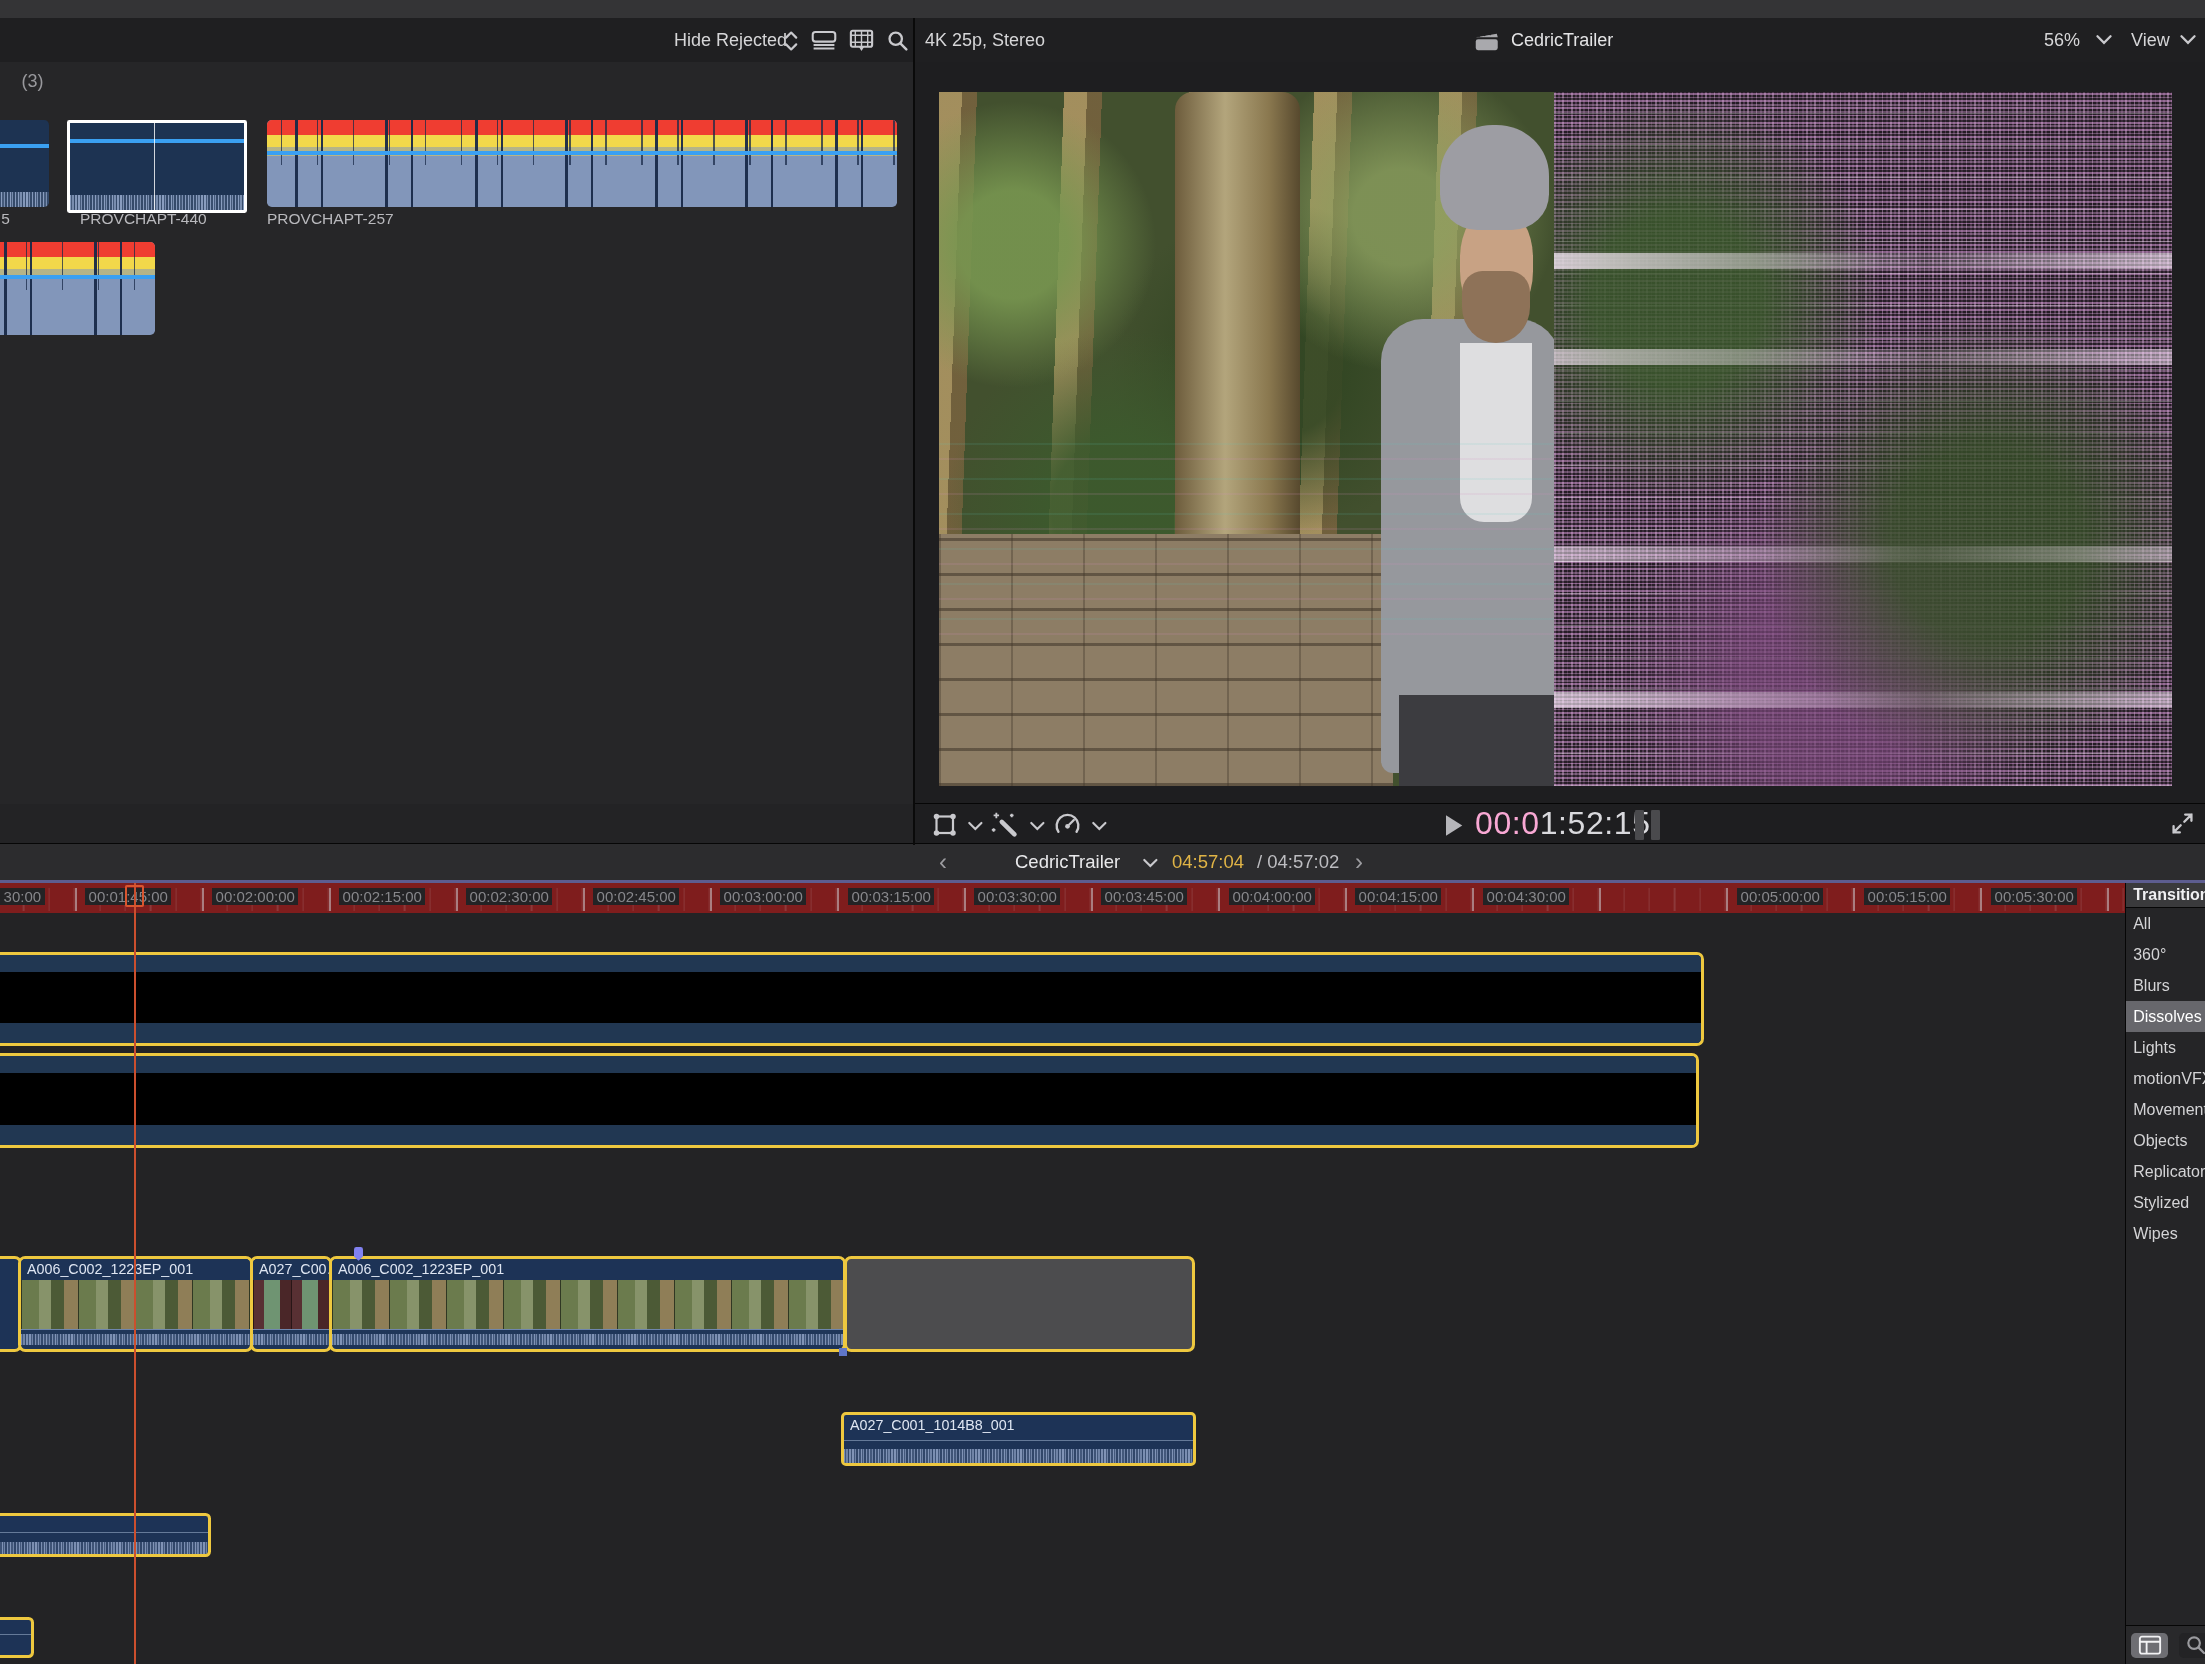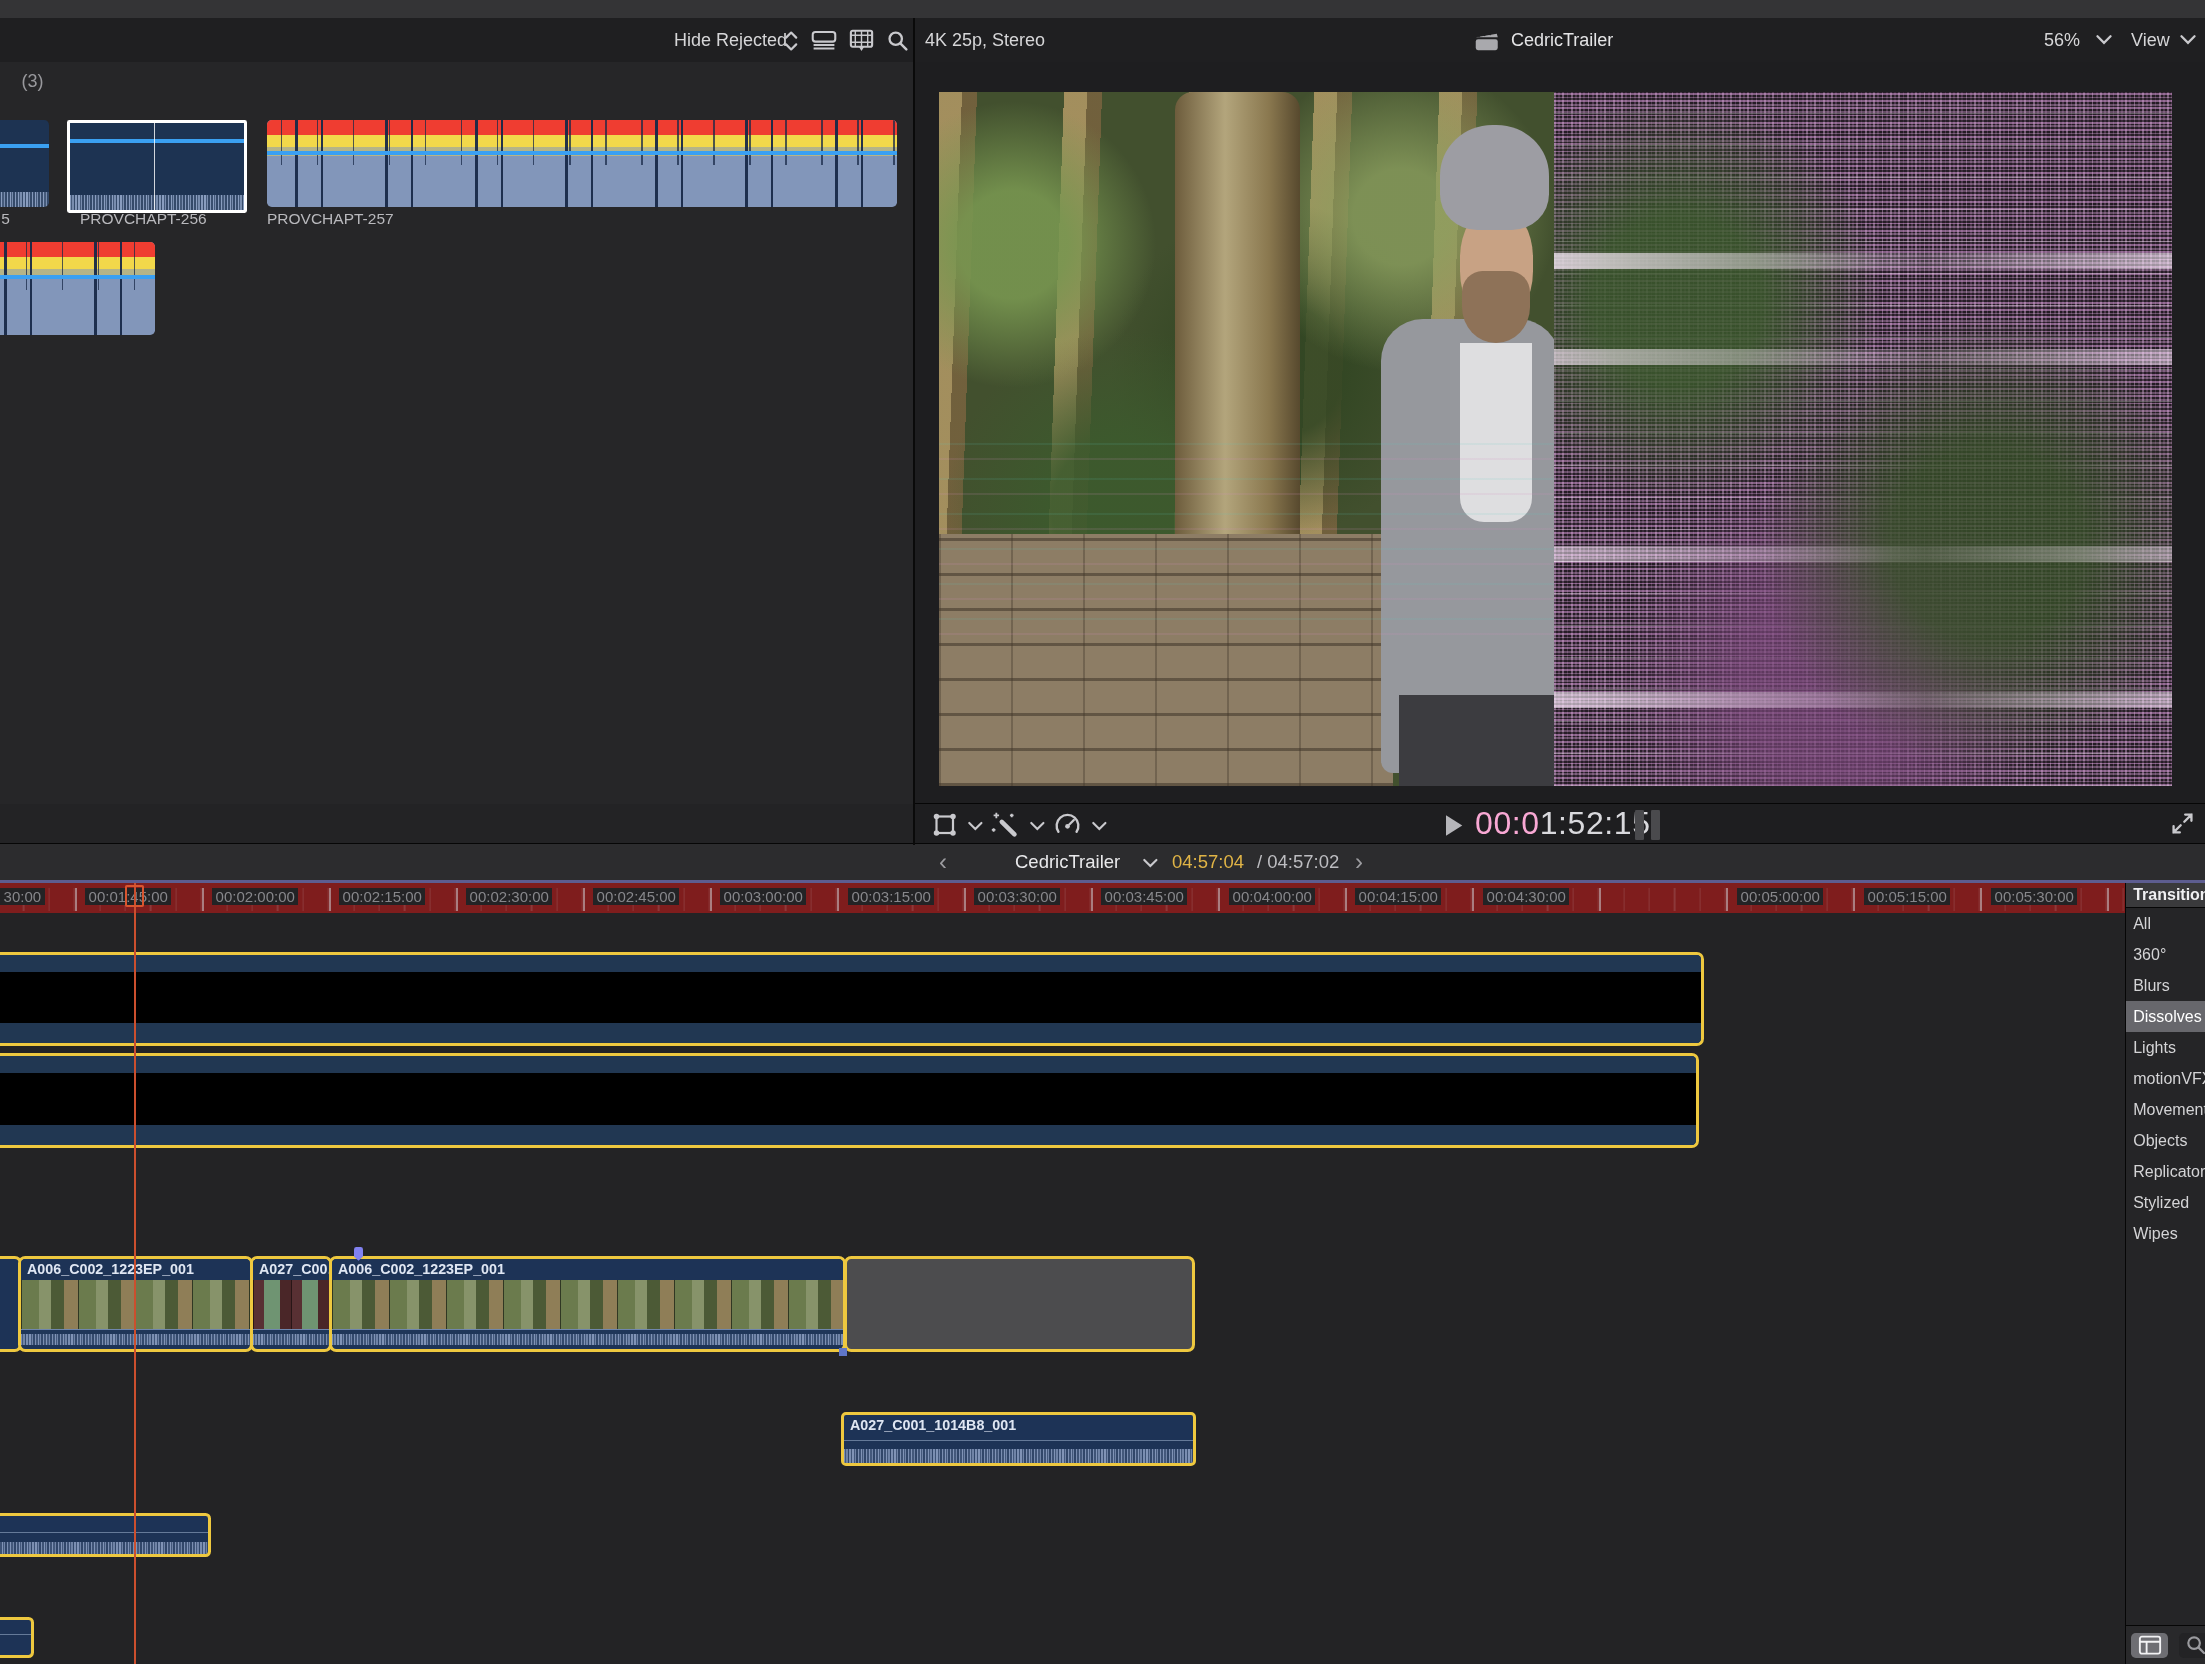--- a/index.html
+++ b/index.html
@@ -75,21 +75,21 @@
   #tnav .tc-g{font-size:18.5px;color:#bdbdc1;line-height:36px;}
   #lavline{left:0;top:880px;width:2205px;height:3px;background:#5d5d90;}
   #ruler{left:0;top:883px;width:2125px;height:30px;background:#7f1d1d;overflow:hidden;}
   #ticks{position:absolute;left:0;top:4.8px;width:2125px;height:23px;
     background-image:
       repeating-linear-gradient(90deg,rgba(205,205,210,.55) 0 1.8px,transparent 1.8px 127px),
       repeating-linear-gradient(90deg,rgba(205,205,210,.16) 0 1.2px,transparent 1.2px 25.4px);
     background-position:75px 0,-2.4px 0;}
   .rlabel{position:absolute;top:5.4px;font-size:15px;color:#87878b;white-space:nowrap;background:#232325;padding:0 3.6px;}
   #tracks{left:0;top:913px;width:2125px;height:751px;background:#232325;}
-  .ycl{position:absolute;border:3.6px solid #eec83f;border-radius:7.2px;background:#1d3356;overflow:hidden;font-weight:bold;}
+  .ycl{position:absolute;border:3.6px solid #eec83f;border-radius:7.2px;background:#1d3356;overflow:hidden;}
   .bigrow .t,.bigrow .b{background:#213752;}
   .bigrow .m{background:#000;}
   .sclip .title{height:19px;font-size:14.3px;color:#dfe6f2;padding:1.8px 0 0 6px;white-space:nowrap;overflow:hidden;background:#1d3356;}
   .strip{height:49px;
     background-image:
       repeating-linear-gradient(90deg,rgba(0,0,0,.55) 0 1.2px,transparent 1.2px 57px),
       repeating-linear-gradient(90deg,#6b7b4d 0 18px,#87936a 18px 30px,#4c5a36 30px 43px,#8f7e57 43px 57px);}
   .stripb{height:49px;
     background-image:
       repeating-linear-gradient(90deg,rgba(0,0,0,.55) 0 1.2px,transparent 1.2px 38px),
@@ -184,21 +184,21 @@
       <div style="position:absolute;left:48%;top:0;width:1.2px;height:100%;background:rgba(255,255,255,.8);"></div>
     </div>
 
     <div class="bclip loud" style="left:267px;top:58px;width:630px;height:87px;">
       <div class="bands"></div>
       <div class="spikes"></div>
       <div class="bline" style="top:31px;"></div>
     </div>
 
     <div class="blabel" style="left:1.2px;top:148px;">5</div>
-    <div class="blabel" style="left:80px;top:148px;">PROVCHAPT-256</div>
+    <div class="blabel" style="left:80px;top:148px;">PROVCHAPT-440</div>
     <div class="blabel" style="left:267px;top:148px;">PROVCHAPT-257</div>
 
     <div class="bclip loud" style="left:-24px;top:180px;width:179px;height:93px;">
       <div class="bands"></div>
       <div class="spikes"></div>
       <div class="bline" style="top:33px;"></div>
     </div>
   </div>
 
 

